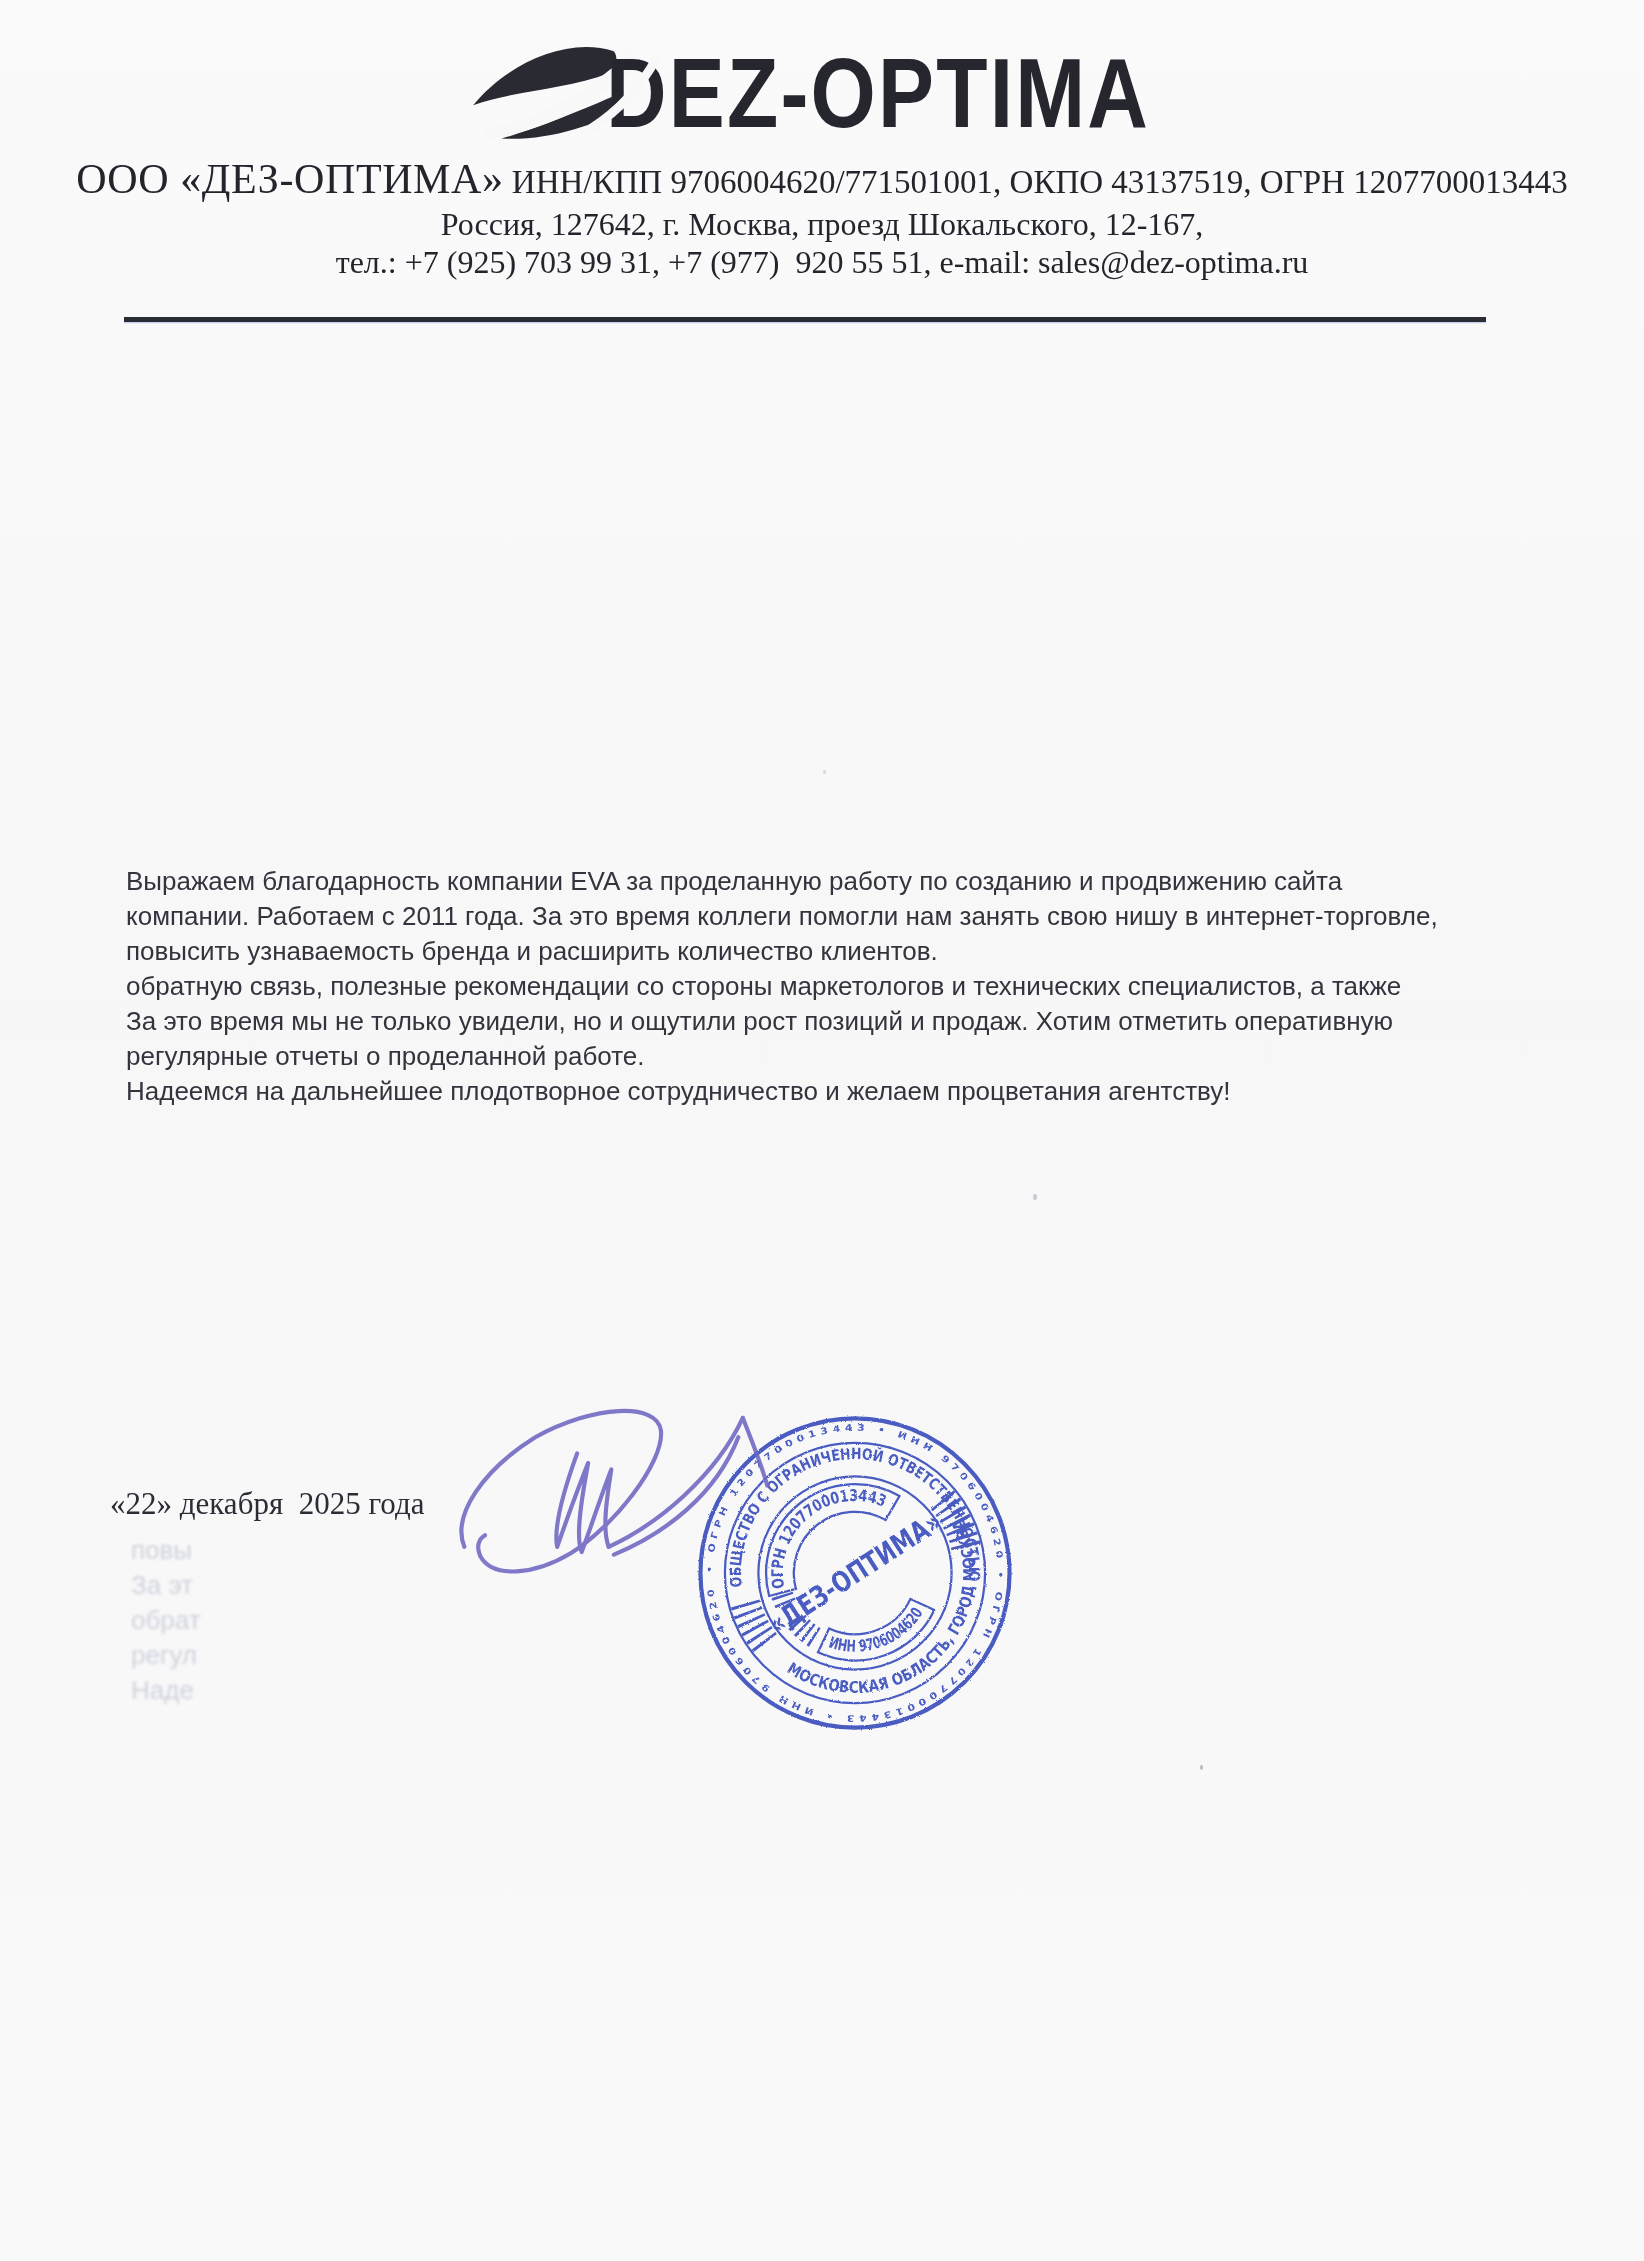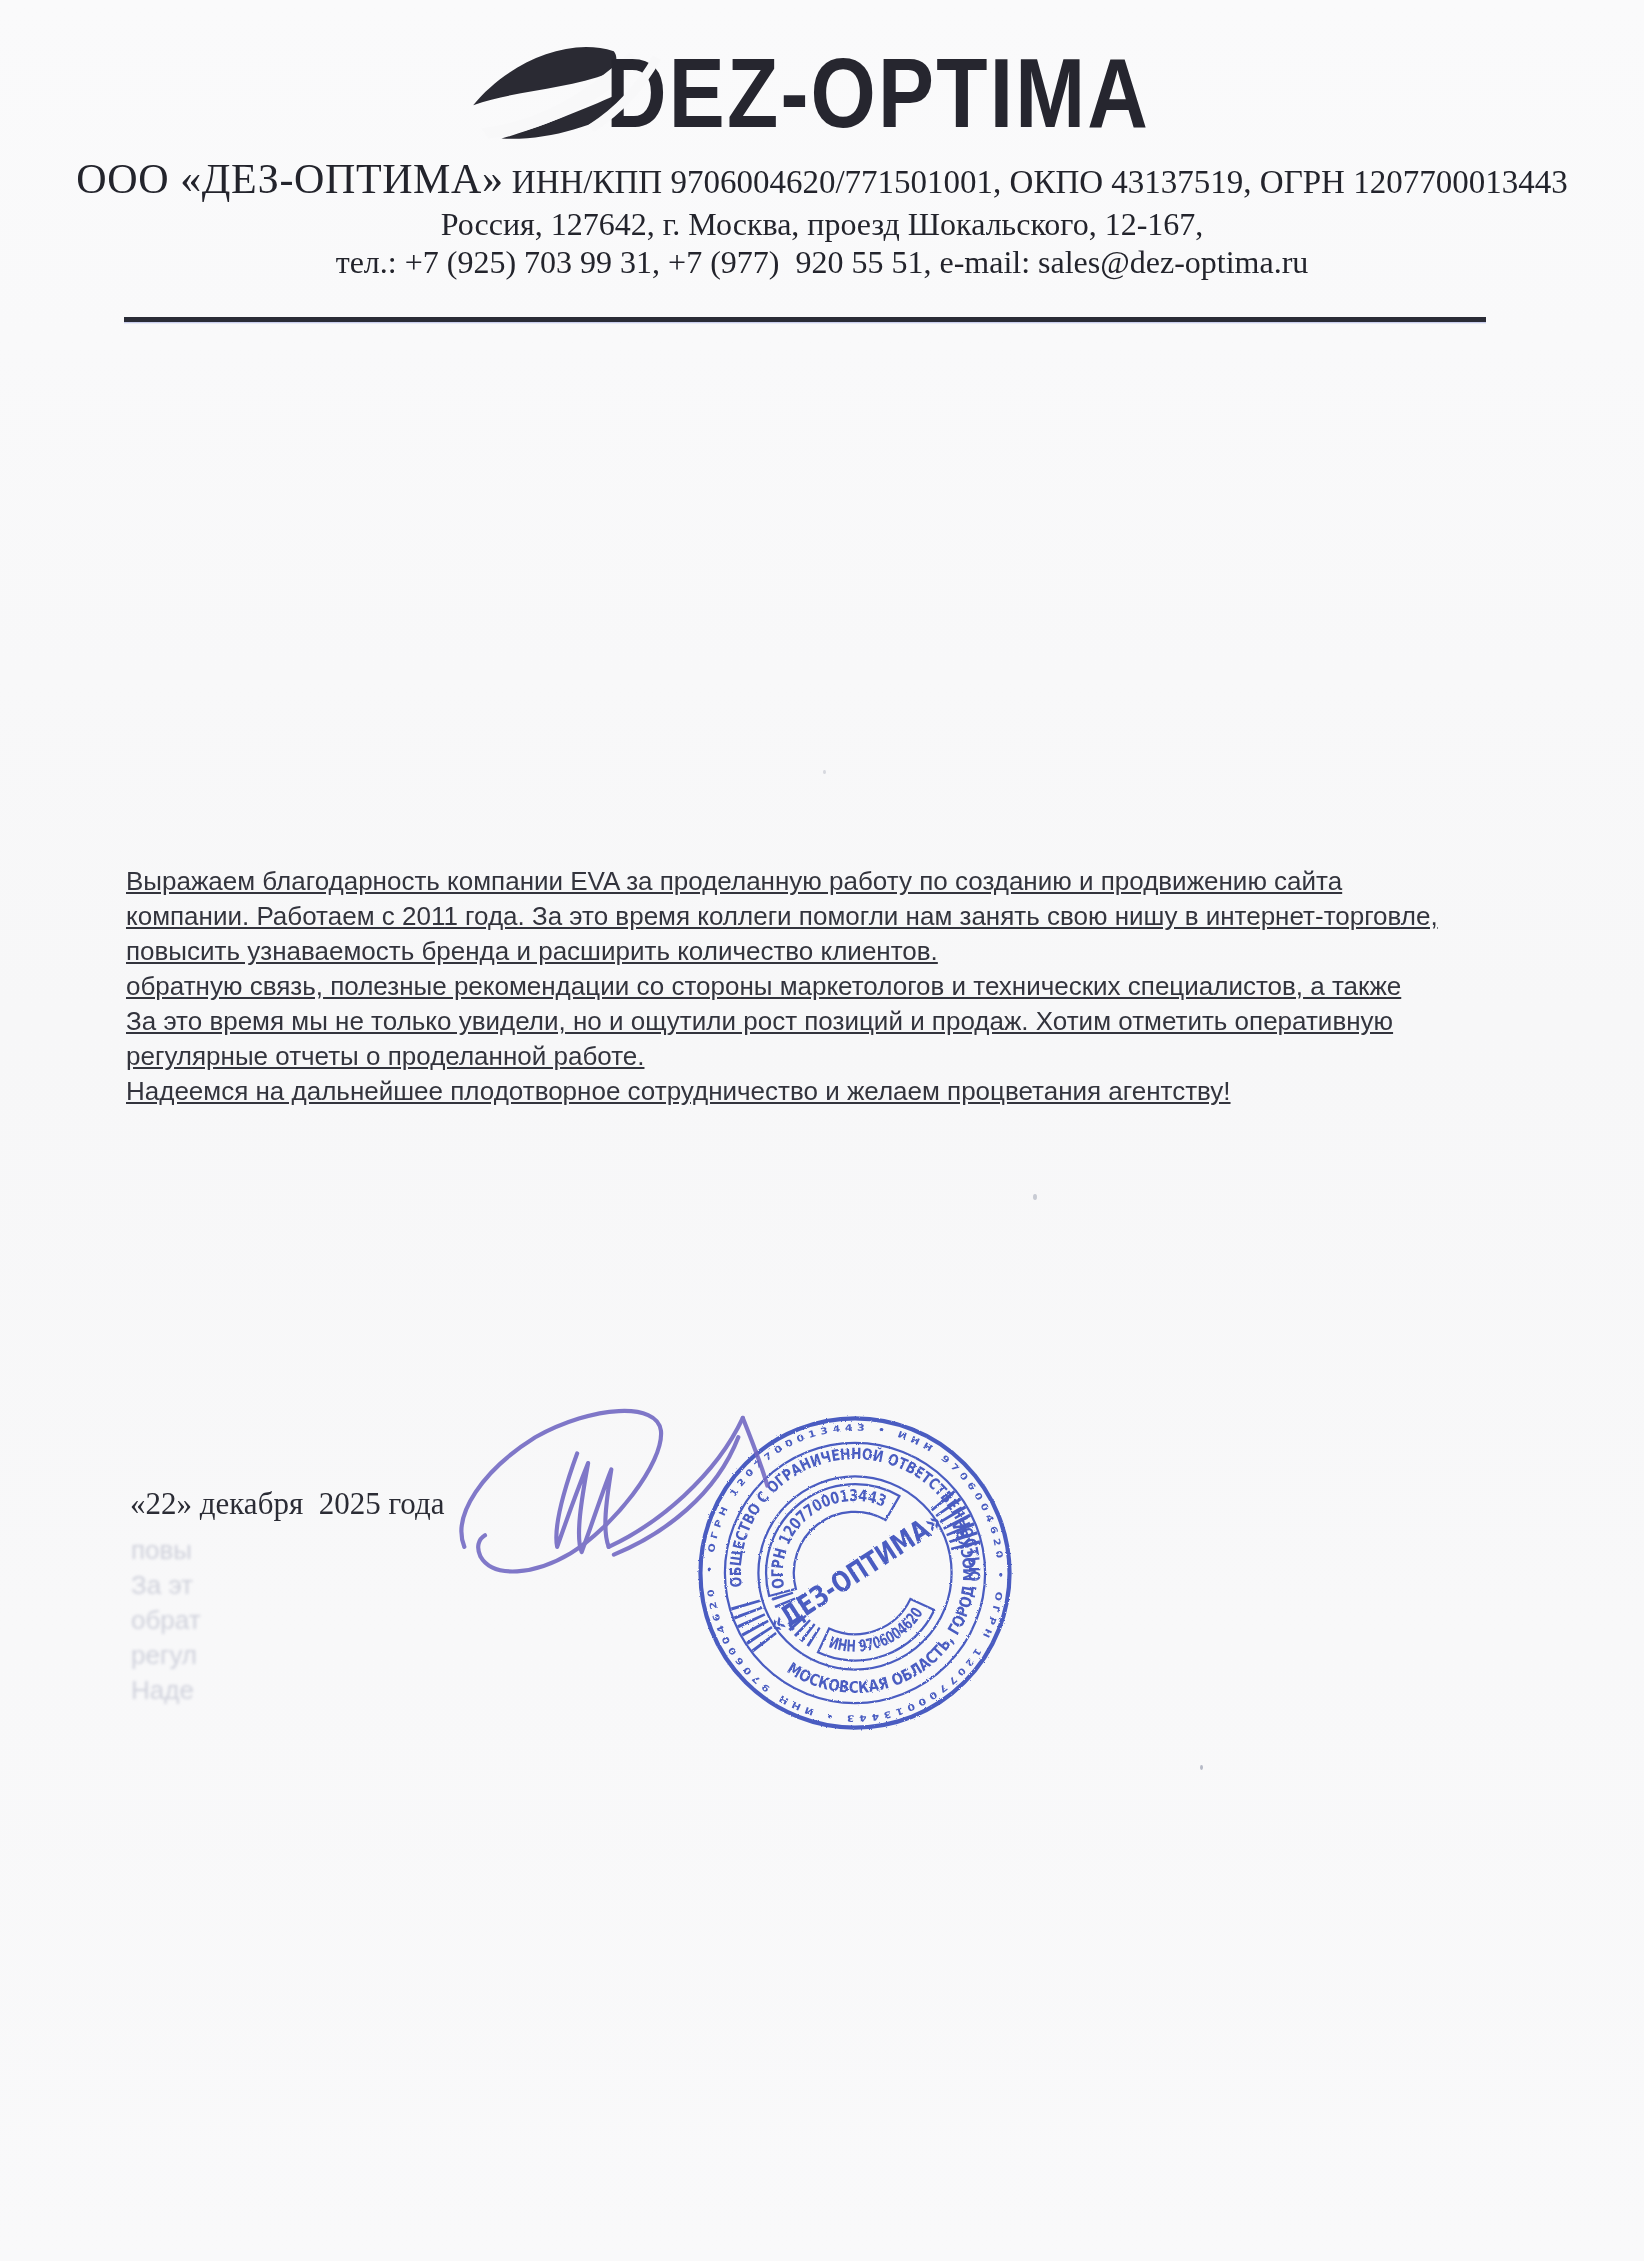--- a/index.html
+++ b/index.html
@@ -17,23 +17,23 @@
   .address-line{font-size:32px;line-height:37px;}
   .contacts-line{font-size:32px;font-weight:normal;line-height:39px;white-space:pre;}
   .rule{position:absolute;left:124px;top:317px;width:1362px;height:5.2px;background:#2a2c36;
         box-shadow:0 1.3px 0 rgba(60,80,200,.25);}
   
   .body-text{
     position:absolute;left:126px;top:864px;width:1404px;
     font-family:"Liberation Sans","DejaVu Sans",sans-serif;
     font-size:26px;line-height:35px;color:#33343d;
   }
-  .body-line{white-space:pre;text-decoration:underline;}
+  .body-line{white-space:pre;}
   
-  .date-line{position:absolute;left:130px;top:1486px;font-size:31px;white-space:pre;color:#2b2c35;}
+  .date-line{position:absolute;left:110px;top:1486px;font-size:31px;white-space:pre;color:#2b2c35;}
   
   .ghosts{
     position:absolute;left:131px;top:1533px;
     font-family:"Liberation Sans",sans-serif;font-size:26px;line-height:35px;
     color:#7e84a0;opacity:.33;filter:blur(1.7px);
   }
   
   .stamp-svg{position:absolute;left:694px;top:1412px;z-index:2;opacity:.93;}
   .sig-svg{position:absolute;left:445px;top:1392px;z-index:3;}
   .speck{position:absolute;background:#9aa0b0;border-radius:50%;opacity:.5;}

